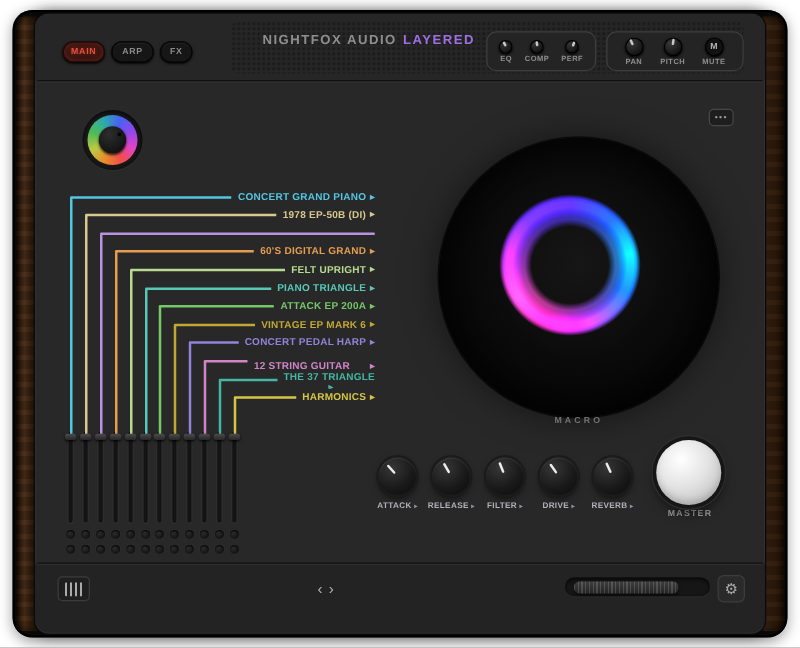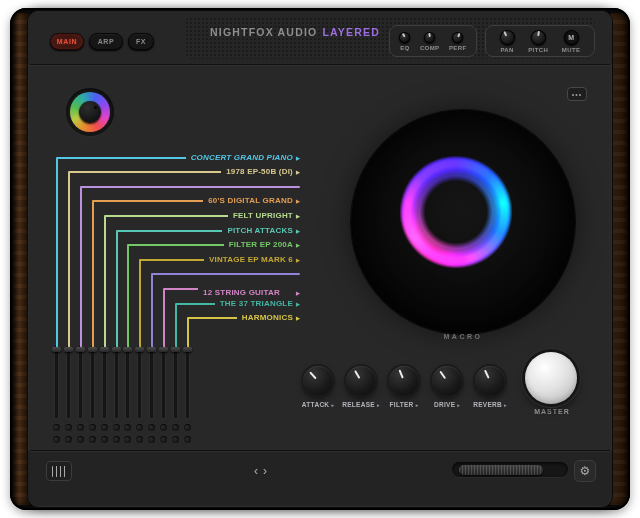--- a/index.html
+++ b/index.html
@@ -167,21 +167,21 @@
   </div>
   <div class="h-slider">
     <div class="thumb"></div>
   </div>
   <div class="gear-btn">
     <span>⚙</span>
   </div>
 <div style="position: absolute; left: 56px; top: 157px; width: 244px; height: 2px; background: rgb(83, 198, 228); border-radius: 1px; z-index: 4;"></div>
     <div style="position: absolute; left: 56px; top: 158px; width: 2px; height: 192px; background: rgb(83, 198, 228); border-radius: 1px; z-index: 4;"></div>
     <div class="layer-label" style="position: absolute; right: 340px; top: 151px;">
-      <span style="color: rgb(83, 198, 228); font-style: italic;">CONCERT GRAND PIANO</span>
+      <span style="color: rgb(83, 198, 228);">CONCERT GRAND PIANO</span>
       <span class="arr" style="color: rgb(83, 198, 228);">▶</span>
     </div>
     <div class="fader-track" style="position: absolute; left: 55px; top: 345px; height: 73px;"></div>
     <div class="fader-handle" style="position: absolute; left: 52px; top: 347px;"></div>
     <div class="fader-dot" style="position: absolute; left: 53px; top: 424px;"></div>
     <div class="fader-dot" style="position: absolute; left: 53px; top: 436px;"></div>
     <div style="position: absolute; left: 68px; top: 171px; width: 232px; height: 2px; background: rgb(217, 201, 143); border-radius: 1px; z-index: 4;"></div>
     <div style="position: absolute; left: 68px; top: 172px; width: 2px; height: 178px; background: rgb(217, 201, 143); border-radius: 1px; z-index: 4;"></div>
     <div class="layer-label" style="position: absolute; right: 340px; top: 165px;">
       <span style="color: rgb(217, 201, 143);">1978 EP-50B (DI)</span>
@@ -213,66 +213,70 @@
       <span style="color: rgb(184, 218, 144);">FELT UPRIGHT</span>
       <span class="arr" style="color: rgb(184, 218, 144);">▶</span>
     </div>
     <div class="fader-track" style="position: absolute; left: 103px; top: 345px; height: 73px;"></div>
     <div class="fader-handle" style="position: absolute; left: 100px; top: 347px;"></div>
     <div class="fader-dot" style="position: absolute; left: 101px; top: 424px;"></div>
     <div class="fader-dot" style="position: absolute; left: 101px; top: 436px;"></div>
     <div style="position: absolute; left: 116px; top: 230px; width: 184px; height: 2px; background: rgb(88, 200, 182); border-radius: 1px; z-index: 4;"></div>
     <div style="position: absolute; left: 116px; top: 231px; width: 2px; height: 119px; background: rgb(88, 200, 182); border-radius: 1px; z-index: 4;"></div>
     <div class="layer-label" style="position: absolute; right: 340px; top: 224px;">
-      <span style="color: rgb(88, 200, 182);">PITCH ATTACKS</span>
+      <span style="color: rgb(88, 200, 182);">PIANO TRIANGLE</span>
       <span class="arr" style="color: rgb(88, 200, 182);">▶</span>
     </div>
     <div class="fader-track" style="position: absolute; left: 115px; top: 345px; height: 73px;"></div>
     <div class="fader-handle" style="position: absolute; left: 112px; top: 347px;"></div>
     <div class="fader-dot" style="position: absolute; left: 113px; top: 424px;"></div>
     <div class="fader-dot" style="position: absolute; left: 113px; top: 436px;"></div>
     <div style="position: absolute; left: 127px; top: 244px; width: 173px; height: 2px; background: rgb(116, 200, 104); border-radius: 1px; z-index: 4;"></div>
     <div style="position: absolute; left: 127px; top: 245px; width: 2px; height: 105px; background: rgb(116, 200, 104); border-radius: 1px; z-index: 4;"></div>
     <div class="layer-label" style="position: absolute; right: 340px; top: 238px;">
-      <span style="color: rgb(116, 200, 104);">FILTER EP 200A</span>
+      <span style="color: rgb(116, 200, 104);">ATTACK EP 200A</span>
       <span class="arr" style="color: rgb(116, 200, 104);">▶</span>
     </div>
     <div class="fader-track" style="position: absolute; left: 126px; top: 345px; height: 73px;"></div>
     <div class="fader-handle" style="position: absolute; left: 123px; top: 347px;"></div>
     <div class="fader-dot" style="position: absolute; left: 124px; top: 424px;"></div>
     <div class="fader-dot" style="position: absolute; left: 124px; top: 436px;"></div>
     <div style="position: absolute; left: 139px; top: 259px; width: 161px; height: 2px; background: rgb(195, 167, 51); border-radius: 1px; z-index: 4;"></div>
     <div style="position: absolute; left: 139px; top: 260px; width: 2px; height: 90px; background: rgb(195, 167, 51); border-radius: 1px; z-index: 4;"></div>
     <div class="layer-label" style="position: absolute; right: 340px; top: 253px;">
       <span style="color: rgb(195, 167, 51);">VINTAGE EP MARK 6</span>
       <span class="arr" style="color: rgb(195, 167, 51);">▶</span>
     </div>
     <div class="fader-track" style="position: absolute; left: 138px; top: 345px; height: 73px;"></div>
     <div class="fader-handle" style="position: absolute; left: 135px; top: 347px;"></div>
     <div class="fader-dot" style="position: absolute; left: 136px; top: 424px;"></div>
     <div class="fader-dot" style="position: absolute; left: 136px; top: 436px;"></div>
     <div style="position: absolute; left: 151px; top: 273px; width: 149px; height: 2px; background: rgb(145, 131, 216); border-radius: 1px; z-index: 4;"></div>
     <div style="position: absolute; left: 151px; top: 274px; width: 2px; height: 76px; background: rgb(145, 131, 216); border-radius: 1px; z-index: 4;"></div>
+    <div class="layer-label" style="position: absolute; right: 340px; top: 267px;">
+      <span style="color: rgb(145, 131, 216);">CONCERT PEDAL HARP</span>
+      <span class="arr" style="color: rgb(145, 131, 216);">▶</span>
+    </div>
     <div class="fader-track" style="position: absolute; left: 150px; top: 345px; height: 73px;"></div>
     <div class="fader-handle" style="position: absolute; left: 147px; top: 347px;"></div>
     <div class="fader-dot" style="position: absolute; left: 148px; top: 424px;"></div>
     <div class="fader-dot" style="position: absolute; left: 148px; top: 436px;"></div>
     <div style="position: absolute; left: 163px; top: 288px; width: 137px; height: 2px; background: rgb(209, 133, 198); border-radius: 1px; z-index: 4;"></div>
     <div style="position: absolute; left: 163px; top: 289px; width: 2px; height: 61px; background: rgb(209, 133, 198); border-radius: 1px; z-index: 4;"></div>
     <div class="layer-label" style="position: absolute; right: 340px; top: 286px; gap: 13px;">
       <span style="color: rgb(209, 133, 198);">12 STRING GUITAR</span>
       <span class="arr" style="color: rgb(209, 133, 198);">▶</span>
     </div>
     <div class="fader-track" style="position: absolute; left: 162px; top: 345px; height: 73px;"></div>
     <div class="fader-handle" style="position: absolute; left: 159px; top: 347px;"></div>
     <div class="fader-dot" style="position: absolute; left: 160px; top: 424px;"></div>
     <div class="fader-dot" style="position: absolute; left: 160px; top: 436px;"></div>
     <div style="position: absolute; left: 175px; top: 303px; width: 125px; height: 2px; background: rgb(69, 181, 164); border-radius: 1px; z-index: 4;"></div>
     <div style="position: absolute; left: 175px; top: 304px; width: 2px; height: 46px; background: rgb(69, 181, 164); border-radius: 1px; z-index: 4;"></div>
-    <div class="layer-label" style="position: absolute; right: 340px; top: 297px;">
+    <div class="layer-label" style="position: absolute; right: 340px; top: 297px; flex-direction: column;">
       <span style="color: rgb(69, 181, 164);">THE 37 TRIANGLE</span>
       <span class="arr" style="color: rgb(69, 181, 164);">▶</span>
     </div>
     <div class="fader-track" style="position: absolute; left: 174px; top: 345px; height: 73px;"></div>
     <div class="fader-handle" style="position: absolute; left: 171px; top: 347px;"></div>
     <div class="fader-dot" style="position: absolute; left: 172px; top: 424px;"></div>
     <div class="fader-dot" style="position: absolute; left: 172px; top: 436px;"></div>
     <div style="position: absolute; left: 187px; top: 317px; width: 113px; height: 2px; background: rgb(213, 196, 69); border-radius: 1px; z-index: 4;"></div>
     <div style="position: absolute; left: 187px; top: 318px; width: 2px; height: 32px; background: rgb(213, 196, 69); border-radius: 1px; z-index: 4;"></div>
     <div class="layer-label" style="position: absolute; right: 340px; top: 311px;">

